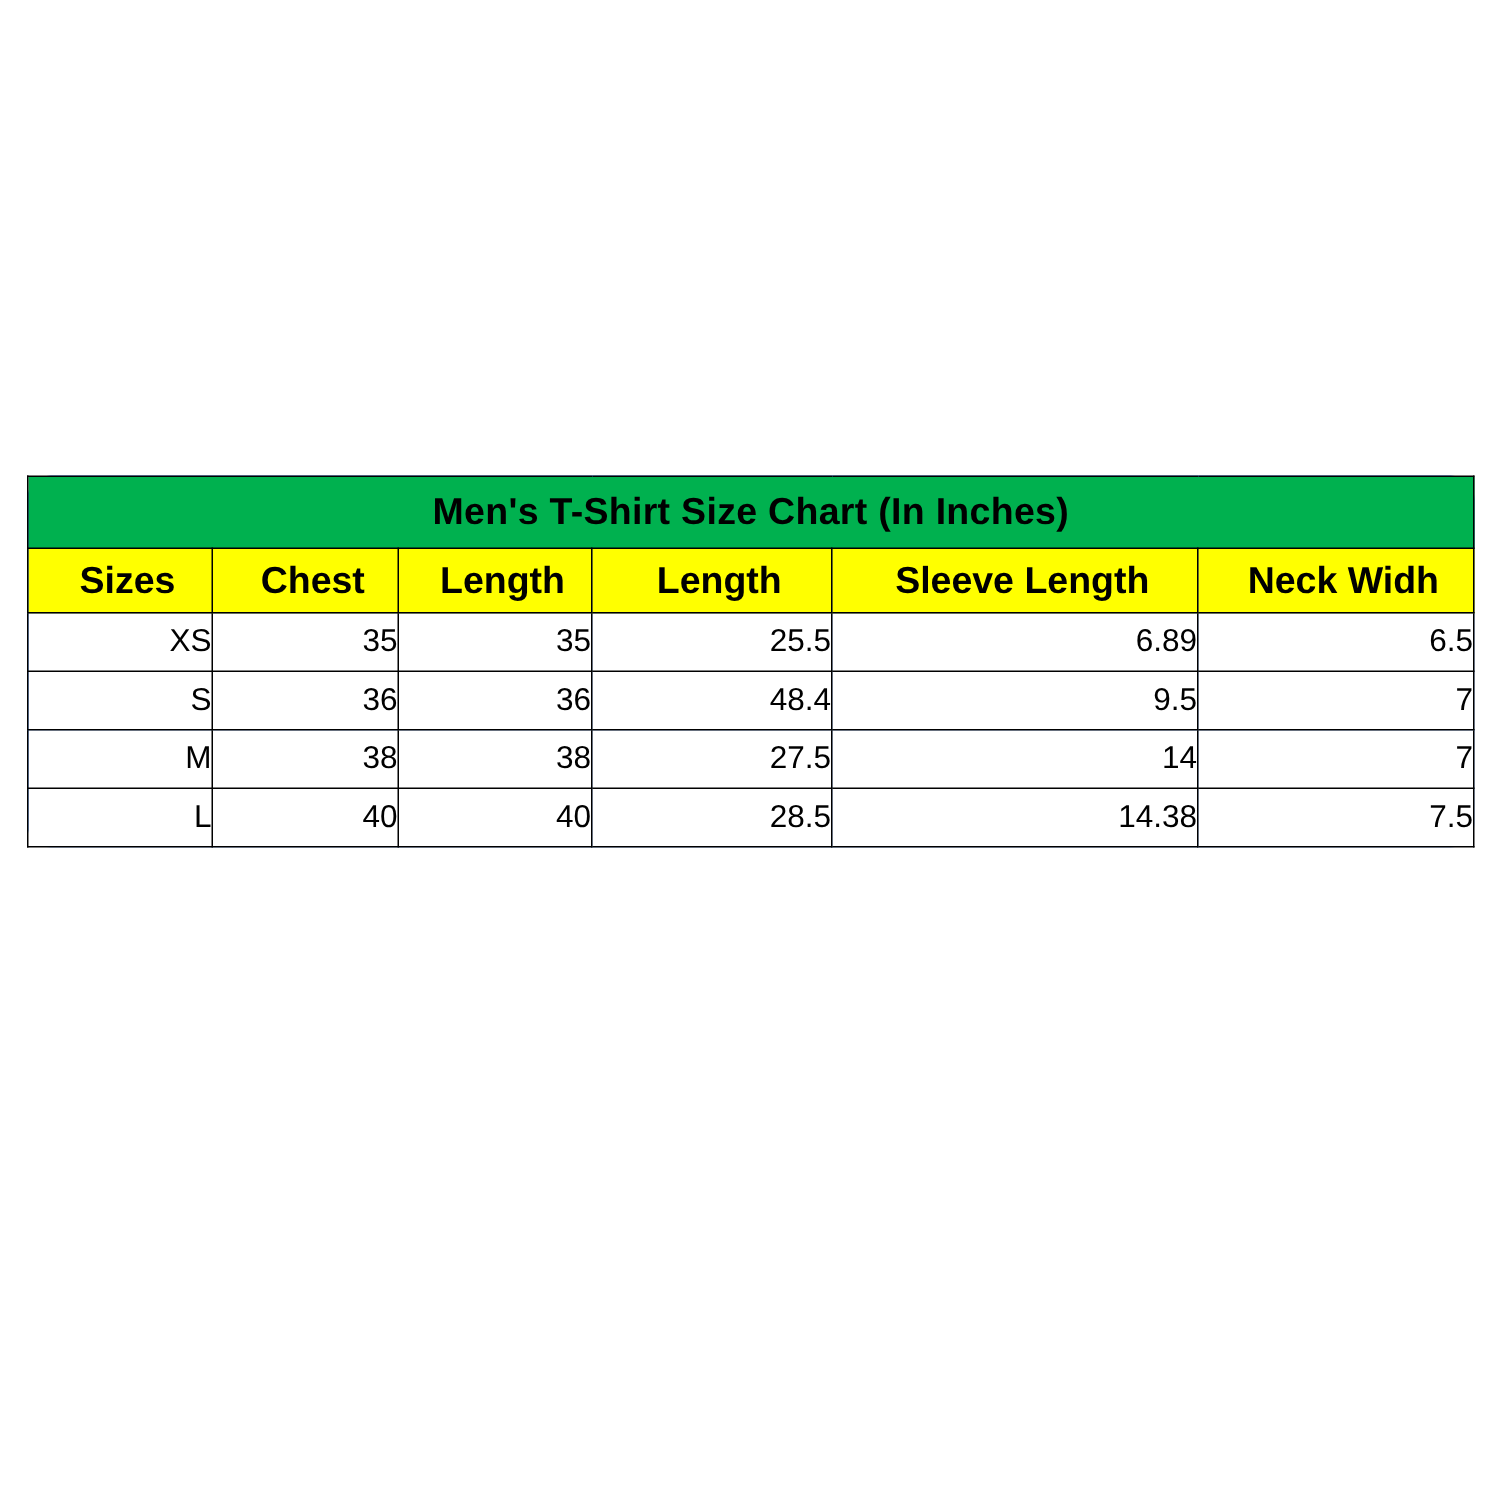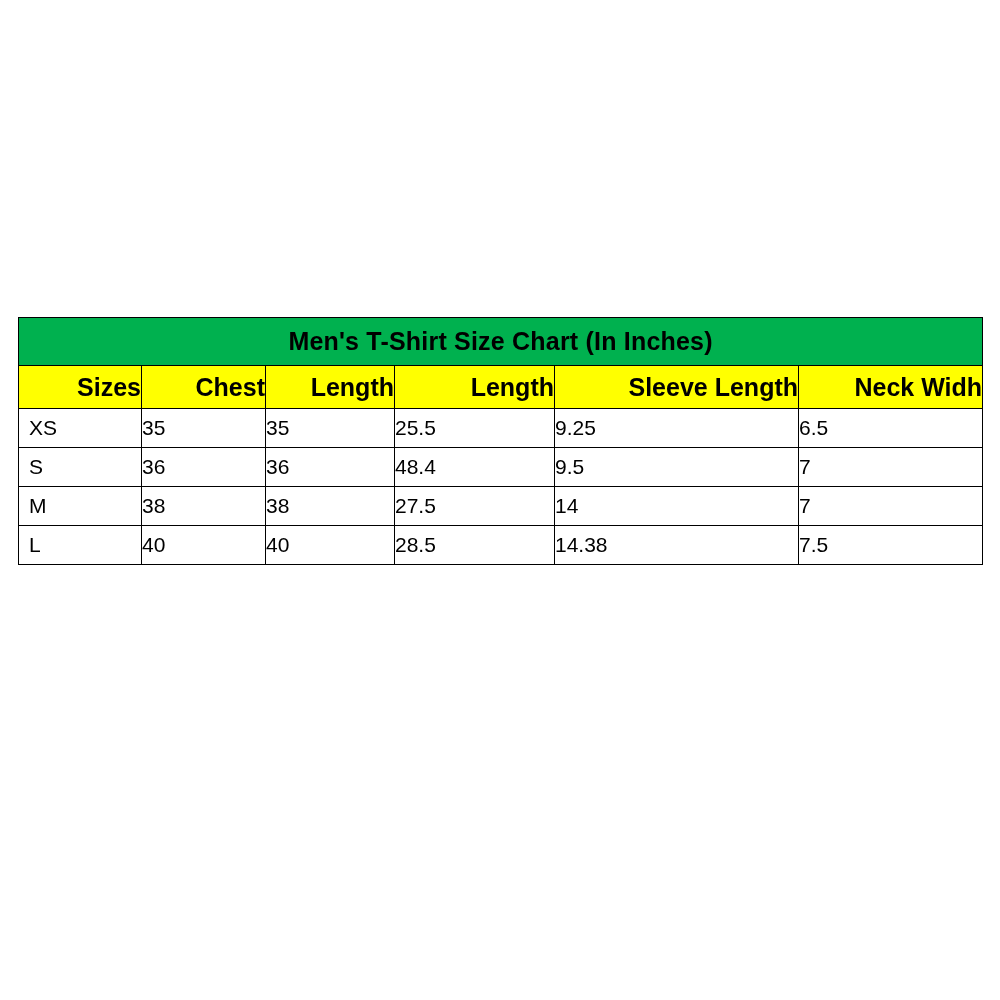--- a/index.html
+++ b/index.html
@@ -50,32 +50,32 @@
   .header-cell {
     background: #ffff00;
     font-size: 25px;
     font-weight: bold;
     height: 42px;
     text-align: center;
     color: #000000;
     padding-left: 0;
   }
   .header-cell.left {
-    text-align: right;
+    text-align: center;
     padding-left: 10px;
   }
   .data-cell {
     font-size: 21px;
     height: 38px;
-    text-align: left;
+    text-align: right;
     color: #000000;
     background: #ffffff;
   }
   .data-cell.size-label {
-    text-align: left;
+    text-align: right;
     padding-left: 10px;
   }
   
   col.c0 { width: 123px; }
   col.c1 { width: 124px; }
   col.c2 { width: 129px; }
   col.c3 { width: 160px; }
   col.c4 { width: 244px; }
   col.c5 { width: 184px; }
 </style>
@@ -104,21 +104,21 @@
           <td class="header-cell left">Length</td>
           <td class="header-cell left">Sleeve Length</td>
           <td class="header-cell left">Neck Widh</td>
         </tr>
 
         <tr>
           <td class="data-cell size-label">XS</td>
           <td class="data-cell">35</td>
           <td class="data-cell">35</td>
           <td class="data-cell">25.5</td>
-          <td class="data-cell">9.25</td>
+          <td class="data-cell">6.89</td>
           <td class="data-cell">6.5</td>
         </tr>
         <tr>
           <td class="data-cell size-label">S</td>
           <td class="data-cell">36</td>
           <td class="data-cell">36</td>
           <td class="data-cell">48.4</td>
           <td class="data-cell">9.5</td>
           <td class="data-cell">7</td>
         </tr>

